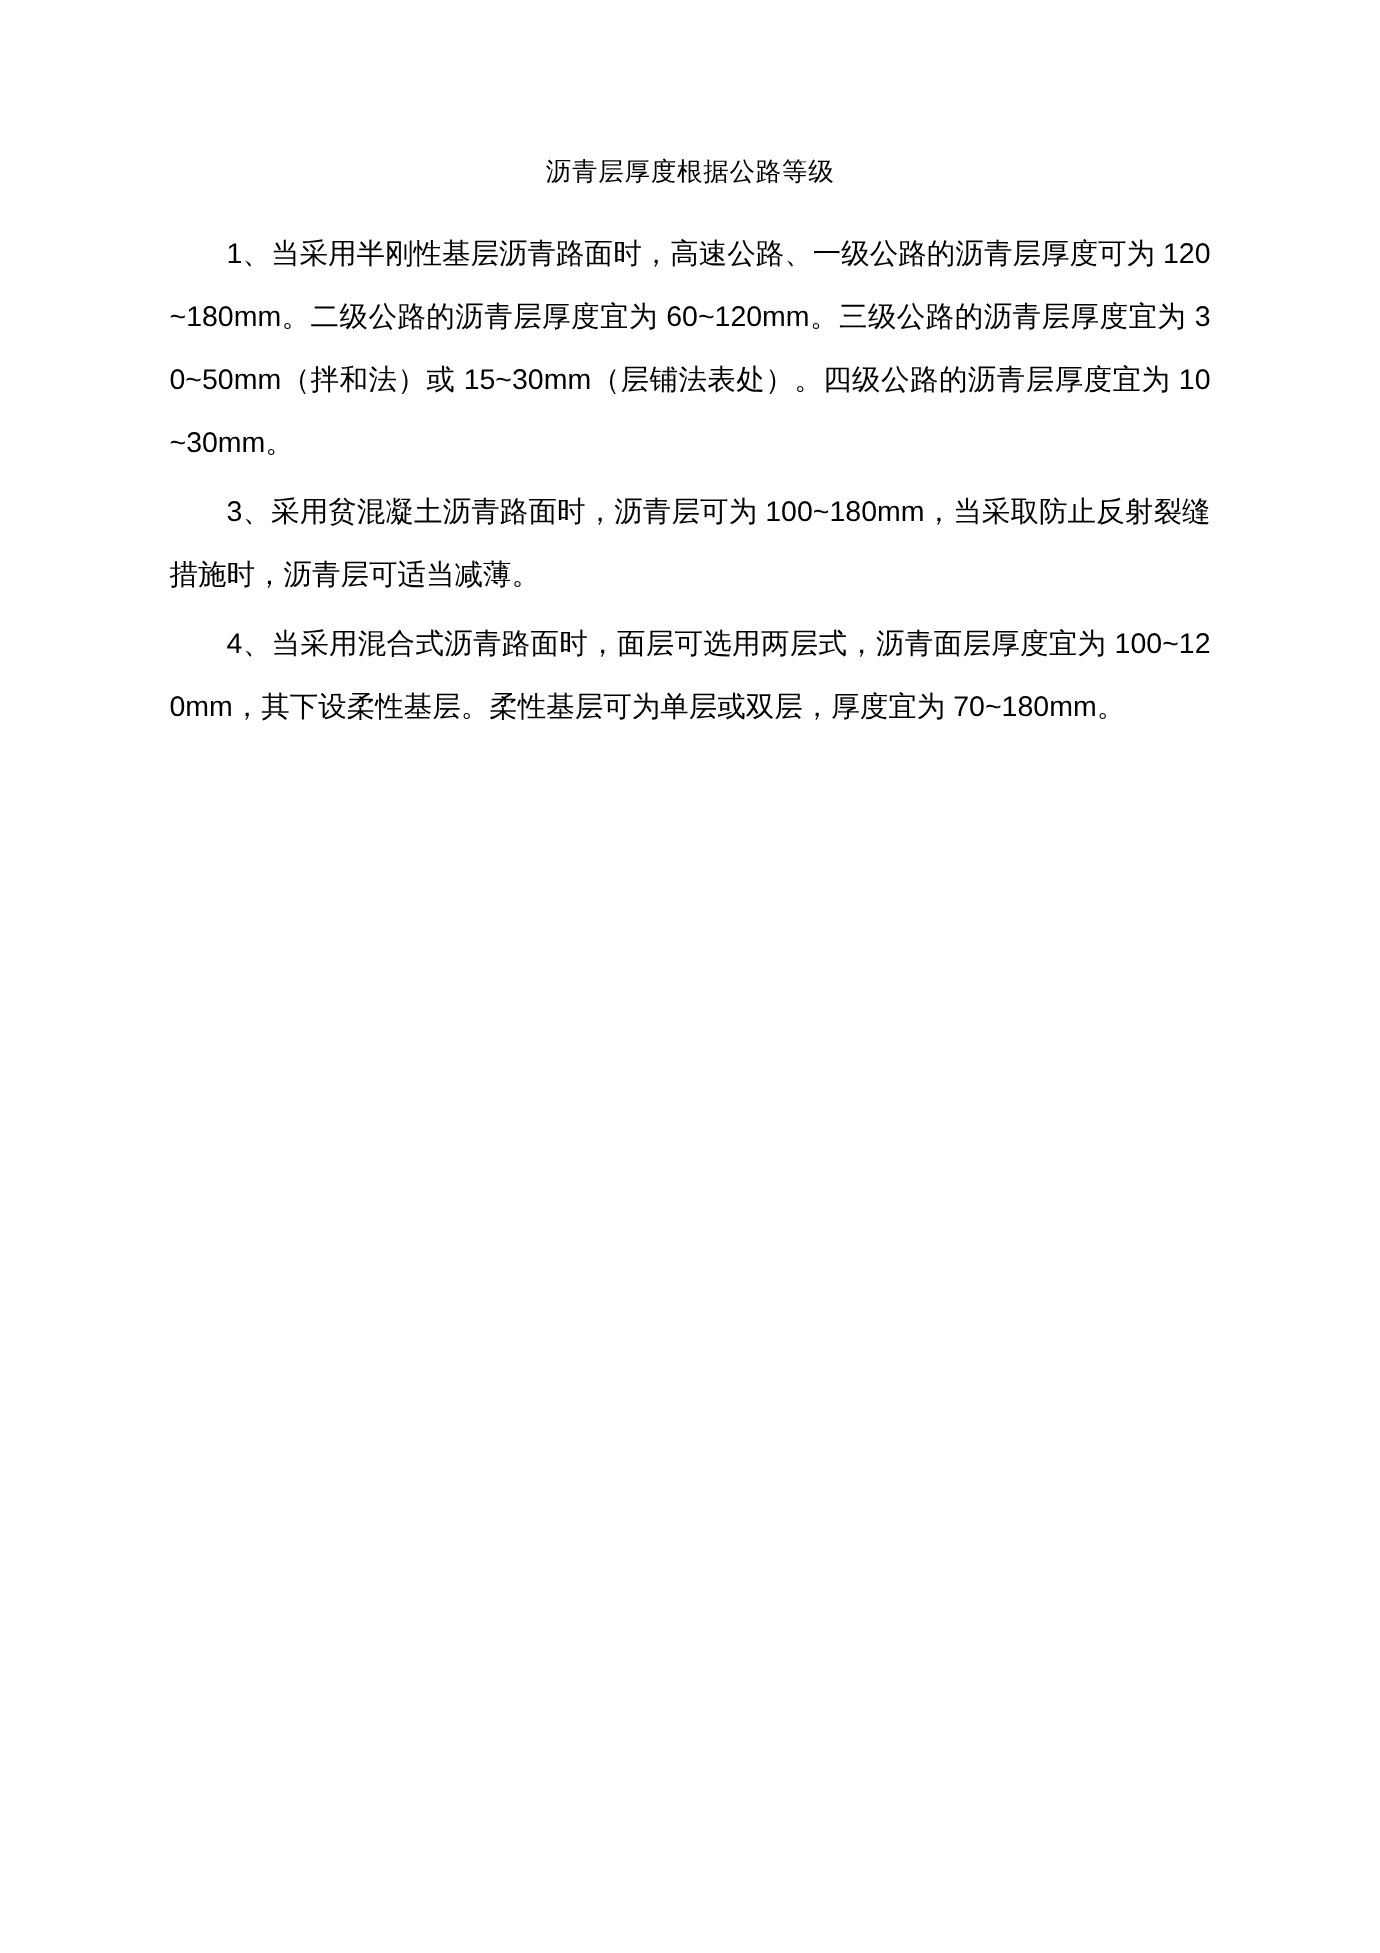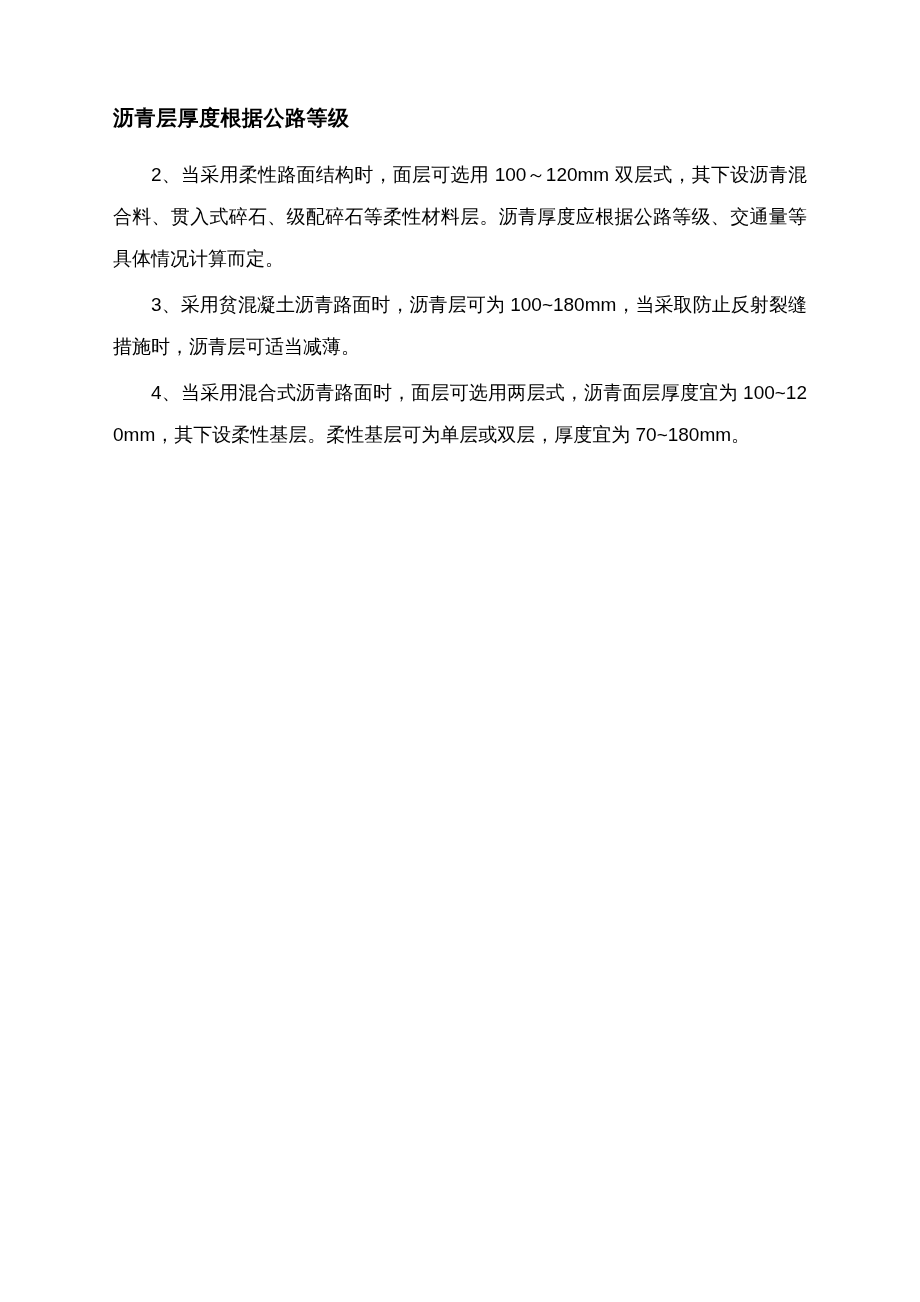--- a/index.html
+++ b/index.html
@@ -22,22 +22,23 @@
     background: #ffffff;
     overflow: hidden;
   }
   .content {
     position: absolute;
     left: 113px;
     top: 103px;
     width: 694px;
   }
   .doc-title {
-    font-size: 21px;
-    font-weight: bold;
+    font-size: 17px;
+    font-weight: normal;
+    text-align: center;
     letter-spacing: 0.5px;
     margin: 0 0 22px 0;
     line-height: 1.4;
   }
   .para {
     font-size: 19px;
     line-height: 42px;
     text-align: justify;
     text-justify: inter-ideograph;
     text-indent: 2em;
@@ -47,17 +48,17 @@
   .para:last-child {
     margin-bottom: 0;
   }
 </style>
 </head>
 <body>
 
 <div class="page">
   <div class="content">
     <h1 class="doc-title">沥青层厚度根据公路等级</h1>
-    <p class="para">2、当采用柔性路面结构时，面层可选用 100～120mm 双层式，其下设沥青混合料、贯入式碎石、级配碎石等柔性材料层。沥青厚度应根据公路等级、交通量等具体情况计算而定。</p>
+    <p class="para">1、当采用半刚性基层沥青路面时，高速公路、一级公路的沥青层厚度可为 120~180mm。二级公路的沥青层厚度宜为 60~120mm。三级公路的沥青层厚度宜为 30~50mm（拌和法）或 15~30mm（层铺法表处）。四级公路的沥青层厚度宜为 10~30mm。</p>
     <p class="para">3、采用贫混凝土沥青路面时，沥青层可为 100~180mm，当采取防止反射裂缝措施时，沥青层可适当减薄。</p>
     <p class="para">4、当采用混合式沥青路面时，面层可选用两层式，沥青面层厚度宜为 100~120mm，其下设柔性基层。柔性基层可为单层或双层，厚度宜为 70~180mm。</p>
   </div>
 </div>
 
 </body></html>

